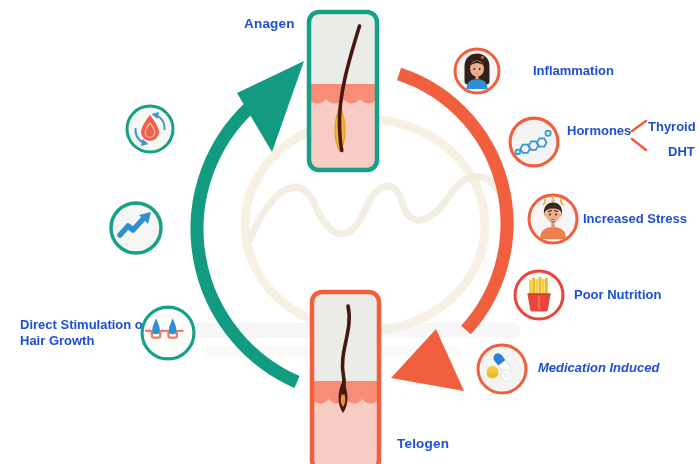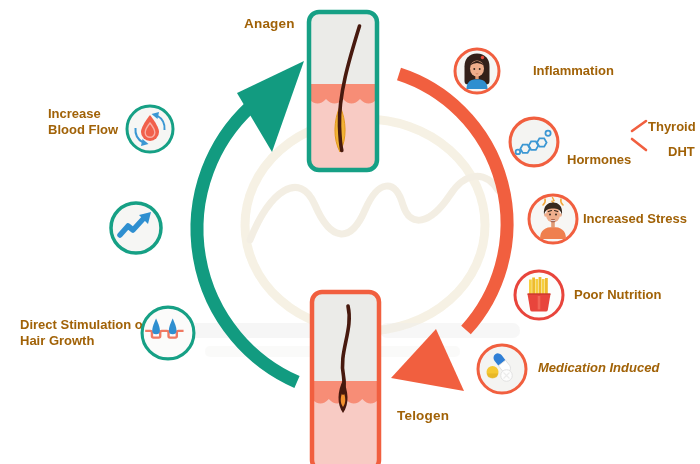--- a/index.html
+++ b/index.html
@@ -1,20 +1,20 @@
 <!DOCTYPE html>
 <html><head>
 <meta charset="utf-8">
 <style>
   html,body{margin:0;padding:0;background:#fff;}
   .canvas{position:relative;width:700px;height:464px;background:#ffffff;overflow:hidden;
           font-family:"Liberation Sans",sans-serif;}
   .canvas svg{display:block;}
   .bg{position:absolute;left:0;top:0;}
-  .lbl{position:absolute;font-weight:700;color:#a16207;font-size:13px;line-height:1.22;}
+  .lbl{position:absolute;font-weight:700;color:#1d4ed8;font-size:13px;line-height:1.22;}
   .lbl.big{font-size:13.5px;letter-spacing:.2px;}
   .nowrap{white-space:nowrap;}
   .icon{position:absolute;}
 </style>
 </head>
 <body>
 
 <div class="canvas">
 
   <svg class="bg" width="700" height="464" viewBox="0 0 700 464">
@@ -66,27 +66,26 @@
         <path d="M312 399 Q320.4 408 328.8 399 Q337.2 408 345.5 399 Q353.9 408 362.3 399 Q370.6 408 379 399 V470 H312 Z" fill="#f8cbc4"></path>
         <path d="M343 380 C337.5 391 336.5 404 343 413 C349.5 404 348.5 391 343 380 Z" fill="#47190e"></path>
         <path d="M343 391 C340.2 396.5 339.8 402.5 343 407 C346.2 402.5 345.8 396.5 343 391 Z" fill="#f2912e"></path>
         <path d="M348 306 C353.5 330 338.5 352 343.5 376 C345 384 344 389 343.2 393" fill="none" stroke="#47190e" stroke-width="3.6" stroke-linecap="round"></path>
       </g>
       <rect x="312" y="292" width="67" height="178" rx="10" fill="none" stroke="#f15f3f" stroke-width="4.5"></rect>
     </g>
   </svg>
 
   <div class="lbl big" style="left:244px;top:16px;">Anagen</div>
-  <div class="lbl big" style="left:397px;top:408px;">Telogen</div>
-
-  <div class="lbl" style="left:48px;top:106px;width:80px;">Increase Blood Flow</div>
+  <div class="lbl big" style="left:397px;top:436px;">Telogen</div>
+
   <div class="lbl" style="left:20px;top:317px;width:128px;">Direct Stimulation of Hair Growth</div>
 
   <div class="lbl nowrap" style="left:513px;top:63px;padding-left:20px;">Inflammation</div>
-  <div class="lbl nowrap" style="left:567px;top:152px;">Hormones</div>
+  <div class="lbl nowrap" style="left:567px;top:123px;">Hormones</div>
   <div class="lbl nowrap" style="left:648px;top:119px;">Thyroid</div>
   <div class="lbl nowrap" style="left:648px;top:144px;margin-left:20px;">DHT</div>
   <div class="lbl nowrap" style="left:574px;top:287px;">Poor Nutrition</div>
   <div class="lbl nowrap" style="left:583px;top:211px;">Increased Stress</div>
   <div class="lbl nowrap" style="left:538px;top:360px;font-style:italic;">Medication Induced</div>
 
   <div class="icon" style="left:124px;top:103px;">
     <svg width="52" height="52" viewBox="0 0 52 52">
       <circle cx="26" cy="26" r="23" fill="#f6f6f4" stroke="#16a085" stroke-width="3"></circle>
       <path d="M26 12 C26 12 17 23 17 29 a9 9 0 0 0 18 0 C35 23 26 12 26 12 Z" fill="#f1604b"></path>

